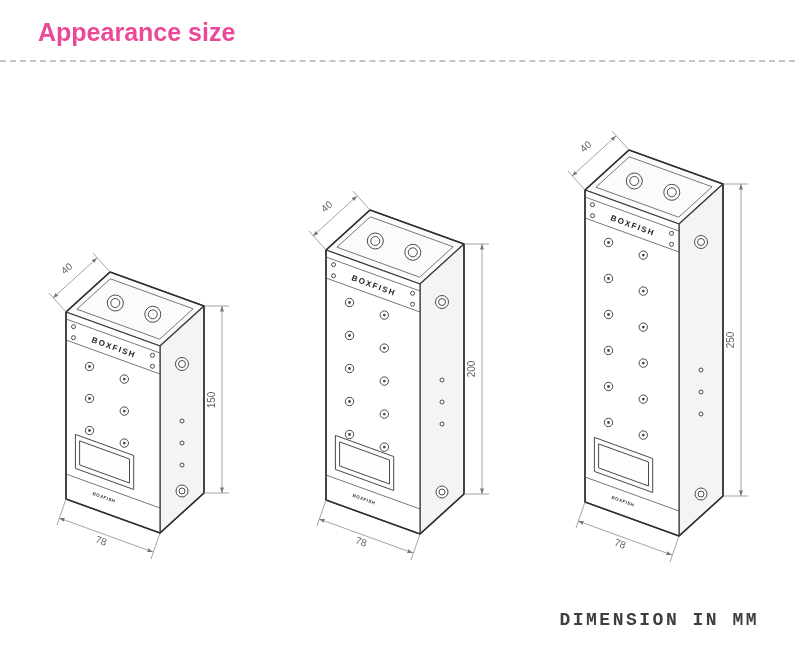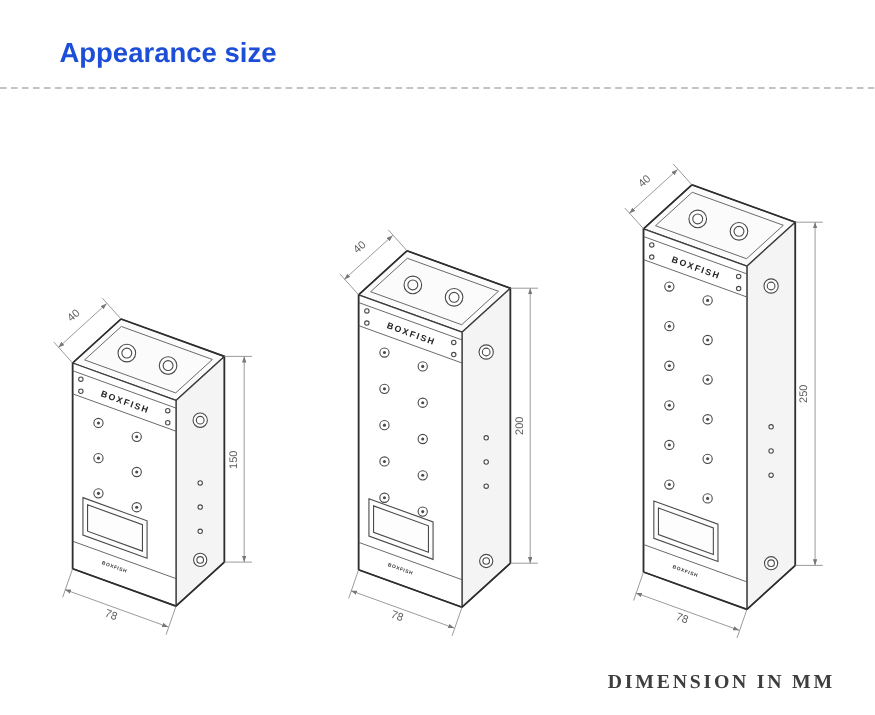--- a/index.html
+++ b/index.html
@@ -4,31 +4,31 @@
 <style>
   * { box-sizing: border-box; }
   html, body { margin: 0; padding: 0; }
   body {
     width: 795px; height: 650px;
     background: #ffffff;
     font-family: "Liberation Sans", sans-serif;
     position: relative; overflow: hidden;
   }
   .header { padding: 18px 0 0 38px; }
-  .page-title { margin: 16px; font-size: 25px; font-weight: 700; color: #1d4ed8; }
+  .page-title { margin: 0; font-size: 25px; font-weight: 700; color: #ec4899; }
   .divider { margin-top: 13px; width: 100%; border-top: 2px dashed #c3c3c3; height: 0; }
   .drawings-row {
     margin-top: 6px; height: 508px;
     display: flex; align-items: flex-end; justify-content: space-between;
     padding: 0 30px 0 16px;
   }
   figure.drawing { margin: 0; }
   .note {
     position: absolute; right: 36px; bottom: 20px;
-    font-family: Liberation Serif, serif;
+    font-family: Liberation Mono, monospace;
     font-weight: 700; font-size: 18px; letter-spacing: 2.5px; color: #3e3e3e;
   }
   svg .face { fill: #ffffff; stroke: #3d3d3d; stroke-width: 1.2; stroke-linejoin: round; }
   svg .face.top { fill: #fbfbfb; }
   svg .face.side { fill: #f4f4f4; }
   svg .outline { fill: none; stroke: #2e2e2e; stroke-width: 1.5; stroke-linejoin: round; }
   svg .edge { fill: none; stroke: #555555; stroke-width: 0.8; }
   svg .hole { fill: #ffffff; stroke: #4a4a4a; stroke-width: 1; }
   svg .dot { fill: #4a4a4a; stroke: none; }
   svg .win { fill: #fdfdfd; stroke: #4a4a4a; stroke-width: 1; }

